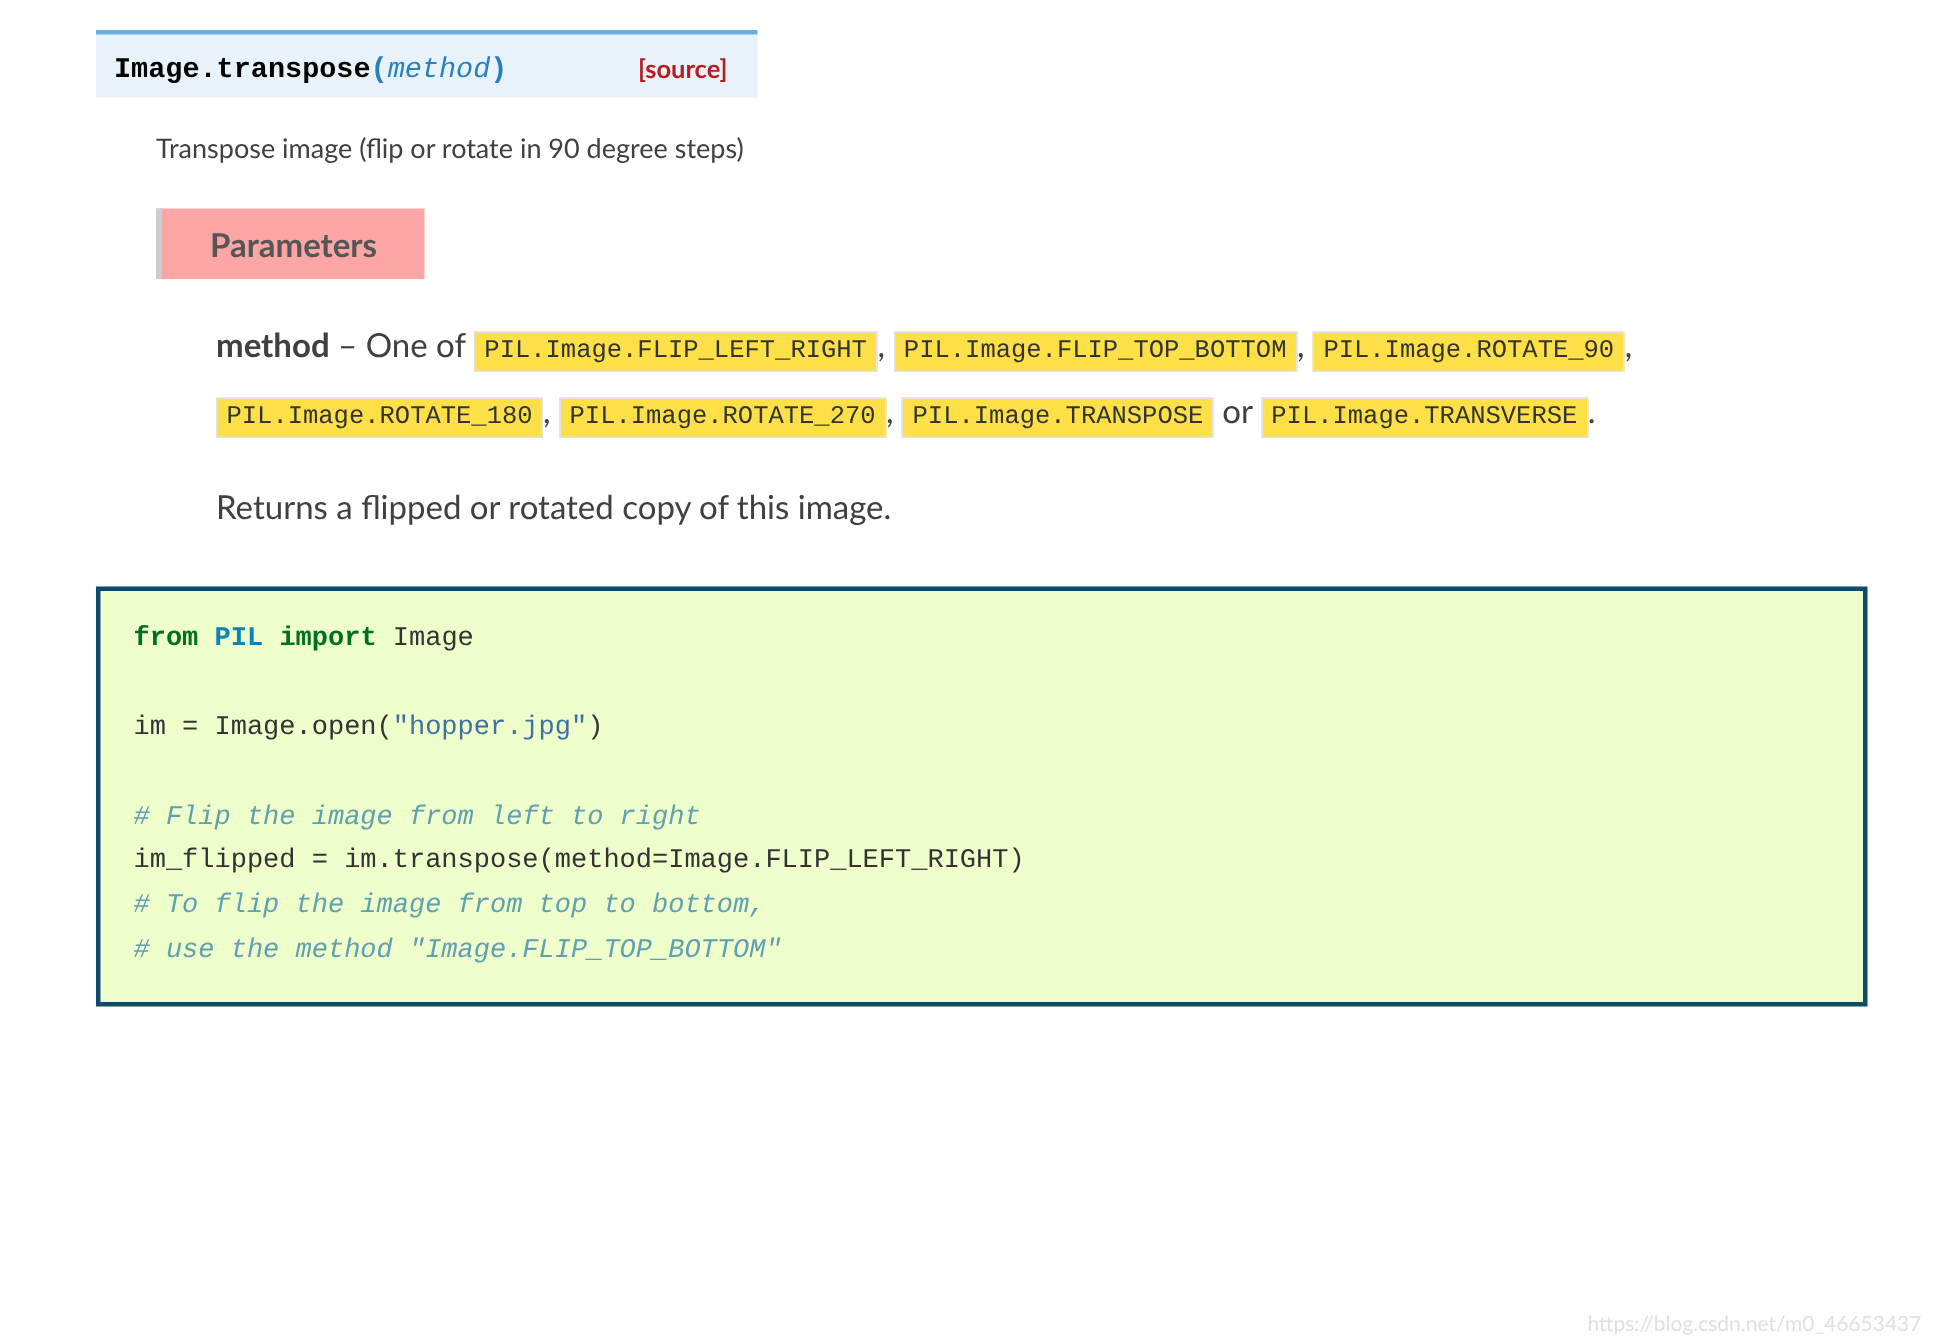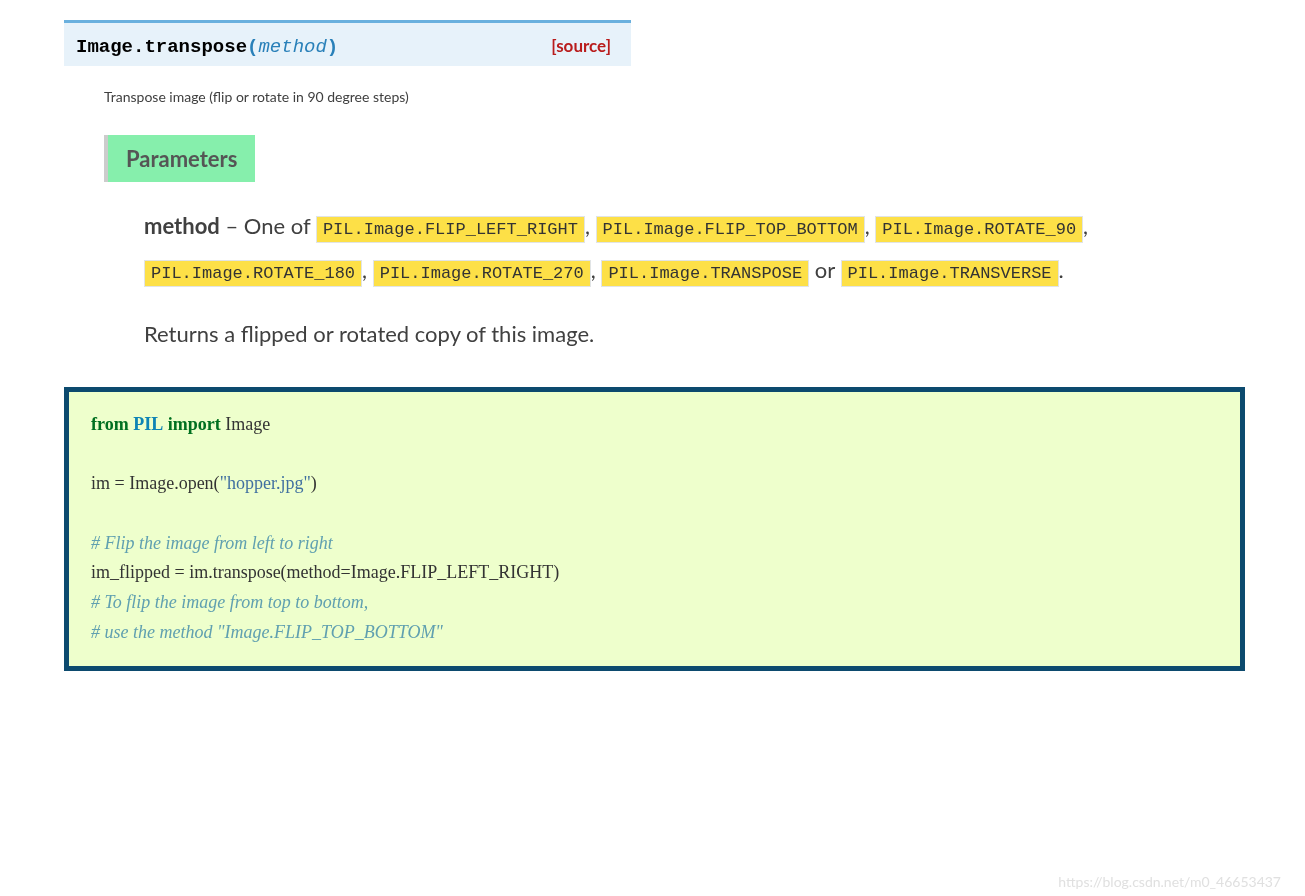--- a/index.html
+++ b/index.html
@@ -13,21 +13,21 @@
   }
   .page { padding: 20px 60px 20px 64px; }
   .sig-block {
     background: #e7f2fa;
     border-top: 3px solid #6ab0de;
     padding: 10px 12px 8px 12px;
     margin-bottom: 22px;
     display: flex;
     align-items: center;
     justify-content: space-between;
-    width: 567px;
+    width: 441px;
   }
   .sig-left { font-size: 19px; }
   .sig-class {
     font-family: 'SFMono-Regular', Consolas, 'Liberation Mono', monospace;
     font-weight: 700;
     color: #000;
   }
   .paren {
     font-family: 'SFMono-Regular', Consolas, 'Liberation Mono', monospace;
     color: #2980b9;
@@ -38,30 +38,30 @@
     color: #2980b9;
     font-style: italic;
   }
   .source-link {
     color: #b91c1c;
     font-size: 17px;
     font-weight: 700;
     margin-right: 8px;
   }
   .desc {
-    font-size: 14px;
+    font-size: 18px;
     color: #404040;
     margin: 0 0 30px 40px;
   }
   .field-list { margin-left: 40px; }
   .field-header {
     display: inline-block;
-    background: #86efac;
+    background: #fca5a5;
     border-left: 4px solid #ccc;
-    padding: 10px 18px;
+    padding: 10px 32px;
     font-size: 22px;
     font-weight: 700;
     color: #555;
     margin-bottom: 22px;
   }
   .field-body {
     margin: 0 0 28px 40px;
     font-size: 22px;
     color: #404040;
     line-height: 2.0;
@@ -81,23 +81,23 @@
     font-size: 22px;
     color: #404040;
   }
   .explain {
     font-size: 22px;
     color: #404040;
     margin: 0 0 40px 0;
   }
   .highlight {
     background: #eeffcc;
-    border: 5px solid #0c4a6e;
+    border: 3px solid #0c4a6e;
     padding: 18px 22px;
-    font-family: Liberation Serif, serif;
+    font-family: Liberation Mono, monospace;
     font-size: 18px;
     line-height: 1.65;
     color: #333;
     white-space: pre;
     overflow-x: auto;
   }
   .kw { color: #007020; font-weight: 700; }
   .nm { color: #0e84b5; font-weight: 700; }
   .str { color: #4070a0; }
   .cmt { color: #60a0b0; font-style: italic; }

